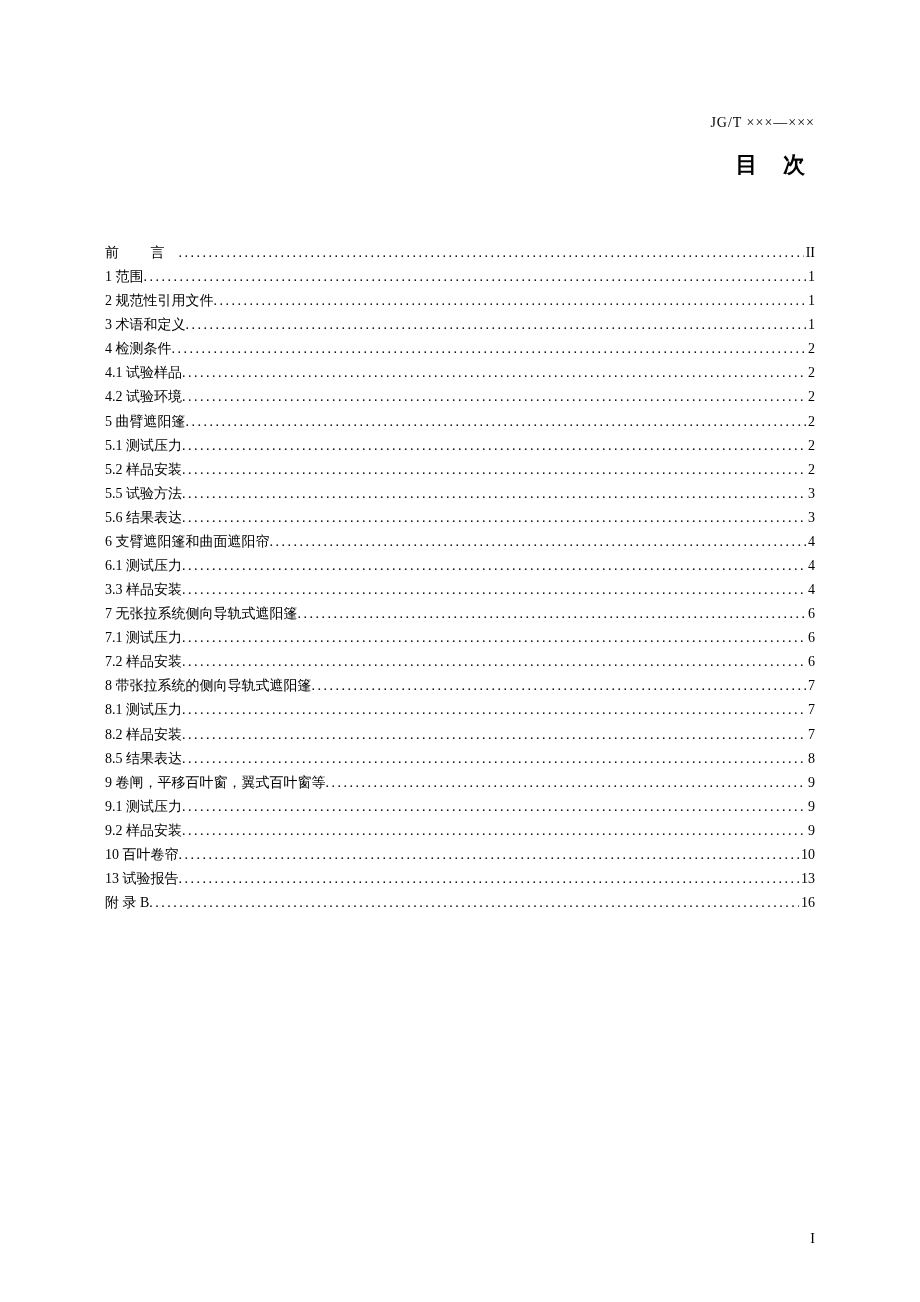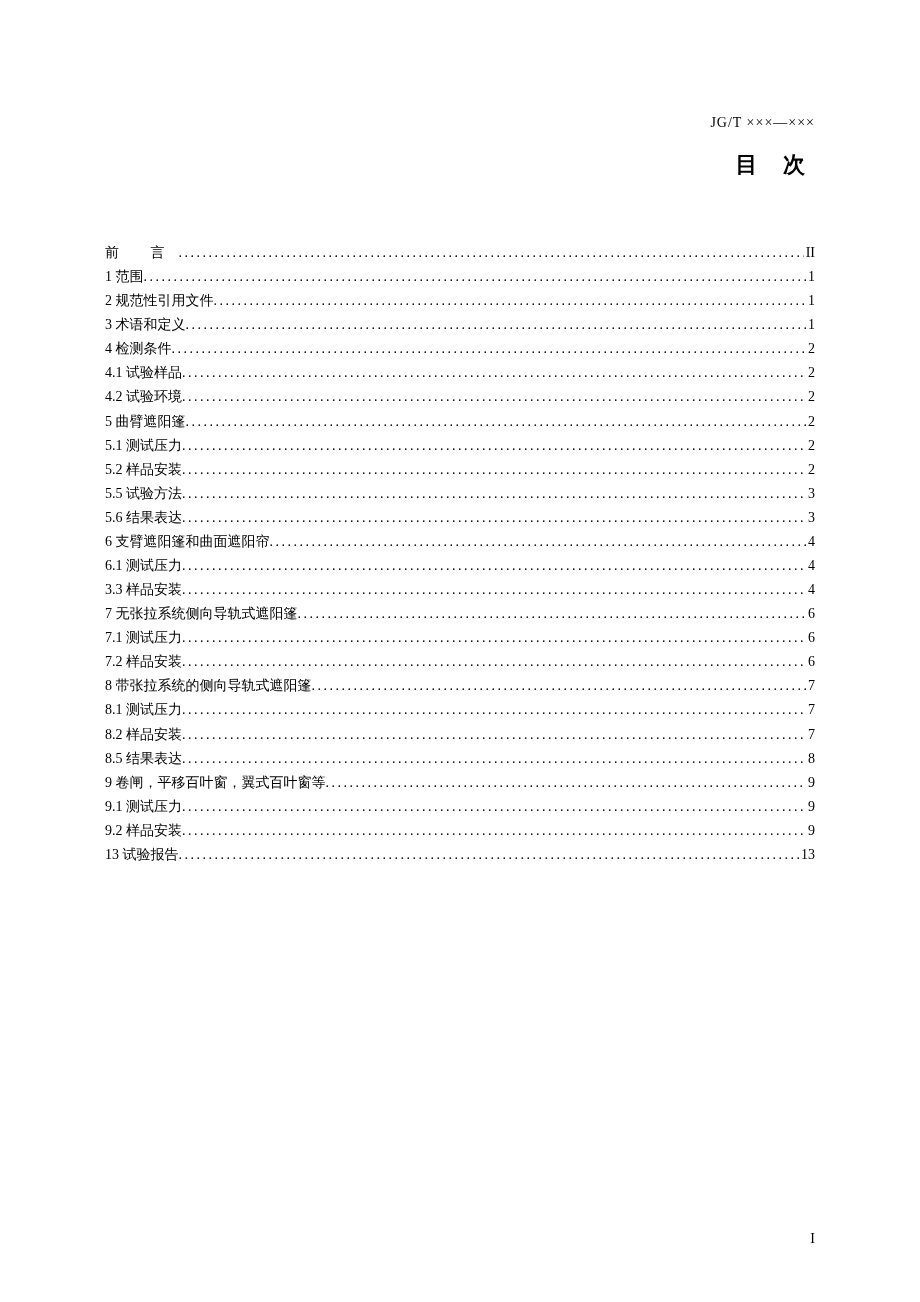--- a/index.html
+++ b/index.html
@@ -198,19 +198,29 @@
         <span class="toc-label">9.1 测试压力</span>
         <span class="toc-dots"></span>
         <span class="toc-page">9</span>
       </div>
       <div class="toc-row">
         <span class="toc-label">9.2 样品安装</span>
         <span class="toc-dots"></span>
         <span class="toc-page">9</span>
       </div>
       <div class="toc-row">
+        <span class="toc-label">10 百叶卷帘</span>
+        <span class="toc-dots"></span>
+        <span class="toc-page">10</span>
+      </div>
+      <div class="toc-row">
         <span class="toc-label">13 试验报告</span>
         <span class="toc-dots"></span>
         <span class="toc-page">13</span>
+      </div>
+      <div class="toc-row">
+        <span class="toc-label">附 录 B</span>
+        <span class="toc-dots"></span>
+        <span class="toc-page">16</span>
       </div>
     </div>
   <div class="page-number">I</div>
 </div>
 
 </body></html>

